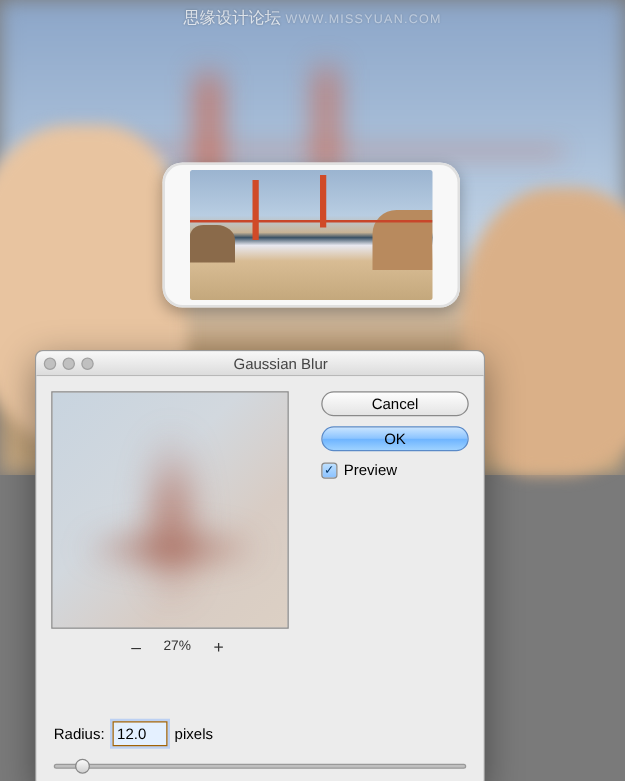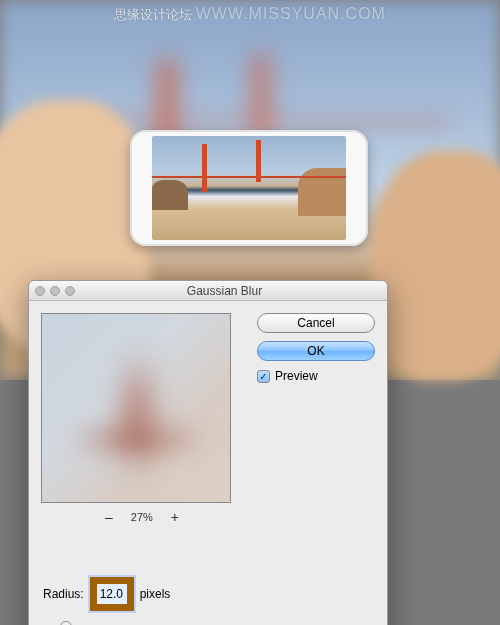--- a/index.html
+++ b/index.html
@@ -45,21 +45,21 @@
       position: absolute;
       top: 5px; left: 0;
       width: 500px;
       text-align: center;
       color: rgba(255,255,255,0.75);
       font-size: 13px;
       z-index: 5;
       text-shadow: 0 0 2px rgba(0,0,0,0.3);
     }
     .watermark-url {
-      font-size: 16px;
+      font-size: 10px;
       letter-spacing: 1px;
       opacity: 0.6;
     }
     .hand-left {
       position: absolute;
       top: 100px; left: -30px;
       width: 180px; height: 260px;
       background: #e8c4a0;
       border-radius: 50% 40% 35% 55%;
       filter: blur(6px);
@@ -241,22 +241,22 @@
     .radius-row {
       padding: 4px 14px 14px 14px;
       display: flex;
       align-items: center;
       gap: 6px;
       font-size: 12px;
       margin-top: 36px;
     }
     .radius-input {
       width: 44px;
-      height: 34px;
-      border: 7px solid #a16207;
+      height: 20px;
+      border: 1px solid #a16207;
       background: #e4f0ff;
       font-size: 12px;
       text-align: left;
       padding: 0 3px;
       box-shadow: 0 0 0 2px rgba(120,170,255,0.4);
     }
     .slider-row {
       padding: 0 14px 14px 14px;
     }
     .slider-track {

